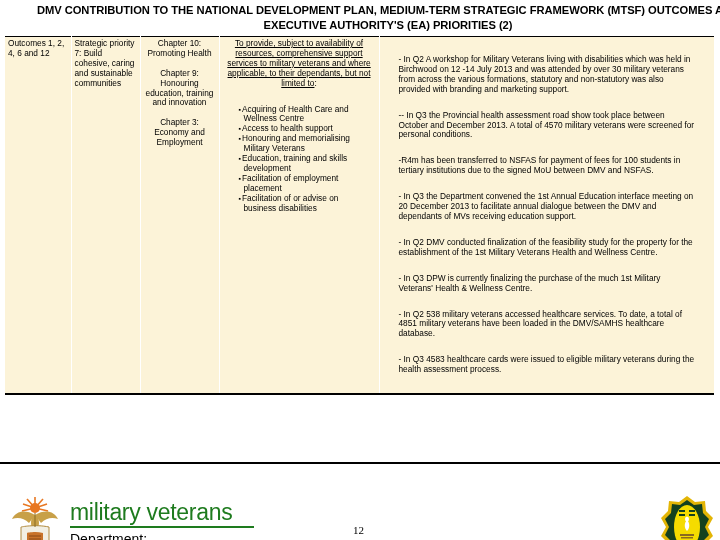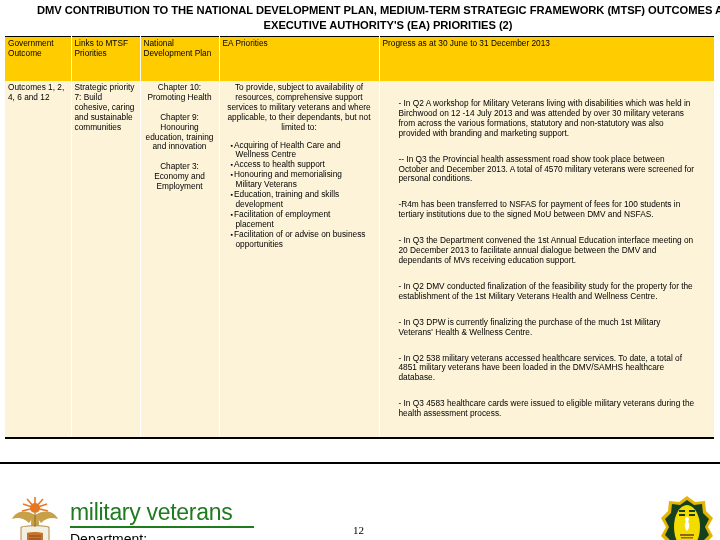--- a/index.html
+++ b/index.html
@@ -66,25 +66,26 @@
   .col1 { width: 66px; }
   .col2 { width: 69px; }
   .col3 { width: 79px; }
   .col4 { width: 160px; }
   .col5 { width: 335px; }
 
   .para { margin: 0 0 0 0; text-align: center; }
   .spacer { height: 9.9px; }
 
   .underline-block {
+    text-decoration: underline;
   }
 
   ul.bullets {
     list-style: none;
-    margin: 8px;
+    margin: 16px;
     padding: 0;
   }
   ul.bullets li {
     margin: 0;
     padding: 0 0 0 5px;
     text-indent: -5px;
   }
   ul.bullets li::before {
     content: "\25AA";
     font-size: 7px;
@@ -184,27 +185,20 @@
 
 <table id="content-table">
   <colgroup>
     <col class="col1">
       <col class="col2">
       <col class="col3">
       <col class="col4">
       <col class="col5">
   </colgroup>
   <tbody>
-    <tr class="header-row">
-      <td>Government Outcome</td>
-      <td>Links to MTSF Priorities</td>
-      <td>National Development Plan</td>
-      <td>EA Priorities</td>
-      <td>Progress as at 30 June to 31 December 2013</td>
-    </tr>
 
     <tr class="body-row">
 
       <td>Outcomes 1, 2, 4, 6 and 12</td>
 
       <td>Strategic priority 7: Build cohesive, caring and sustainable communities</td>
 
       <td>
         <div class="para">Chapter 10: Promoting Health</div>
         <div class="spacer"></div>
@@ -214,21 +208,21 @@
       </td>
 
       <td>
         <div class="para"><span class="underline-block">To provide, subject to availability of resources, comprehensive support services to military veterans and where applicable, to their dependants, but not limited to</span><span>:</span></div>
         <ul class="bullets">
           <li>Acquiring of Health Care and Wellness Centre</li>
           <li>Access to health support</li>
           <li>Honouring and memorialising Military Veterans</li>
           <li>Education, training and skills development</li>
           <li>Facilitation of employment placement</li>
-          <li>Facilitation of or advise on business opportunities</li>
+          <li>Facilitation of or advise on business disabilities</li>
         </ul>
       </td>
 
       <td>
         <div class="prog-line">- In Q2 A workshop for Military Veterans living with disabilities which was held in Birchwood on 12 -14 July 2013 and was attended by over 30 military veterans from across the various formations, statutory and non-statutory was also provided with branding and marketing support.</div>
         <div class="prog-line">-- In Q3 the Provincial health assessment road show took place between October and December 2013. A total of 4570 military veterans were screened for personal conditions.</div>
         <div class="prog-line">-R4m has been transferred to NSFAS for payment of fees for 100 students in tertiary institutions due to the signed MoU between DMV and NSFAS.</div>
         <div class="prog-line">- In Q3 the Department  convened  the 1st Annual Education interface meeting on 20 December 2013 to facilitate annual dialogue between the  DMV and dependants of MVs receiving education support.</div>
         <div class="prog-line">- In Q2 DMV conducted finalization of the feasibility study for the property for the establishment of the 1st Military Veterans Health and Wellness Centre.</div>
         <div class="prog-line">- In Q3 DPW is currently finalizing the purchase of the much 1st Military Veterans' Health &amp; Wellness Centre.</div>

